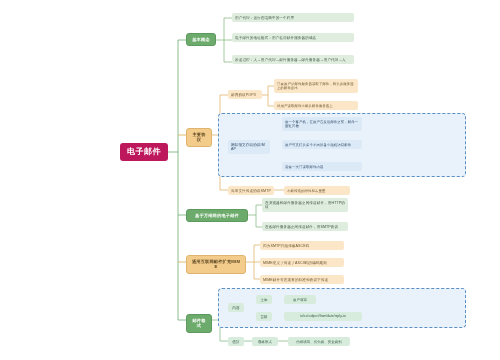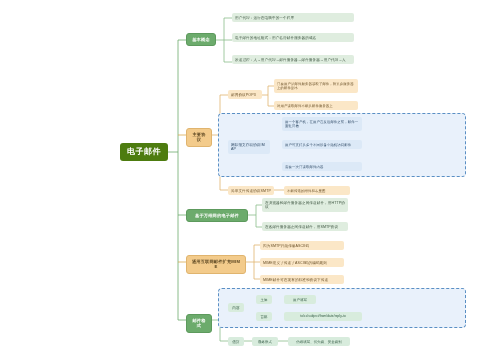--- a/index.html
+++ b/index.html
@@ -29,21 +29,21 @@
   }
   .node {
     position: absolute;
     box-sizing: border-box;
     line-height: 1.25;
     white-space: normal;
     word-break: break-all;
   }
   
   .root {
-    background: #4d7c0f;
+    background: #be185d;
     color: #ffffff;
     border-radius: 3px;
     font-size: 8px;
     font-weight: bold;
     padding: 4px 7px;
     letter-spacing: 0.5px;
     text-align: center;
   }
   
   .l1 {

